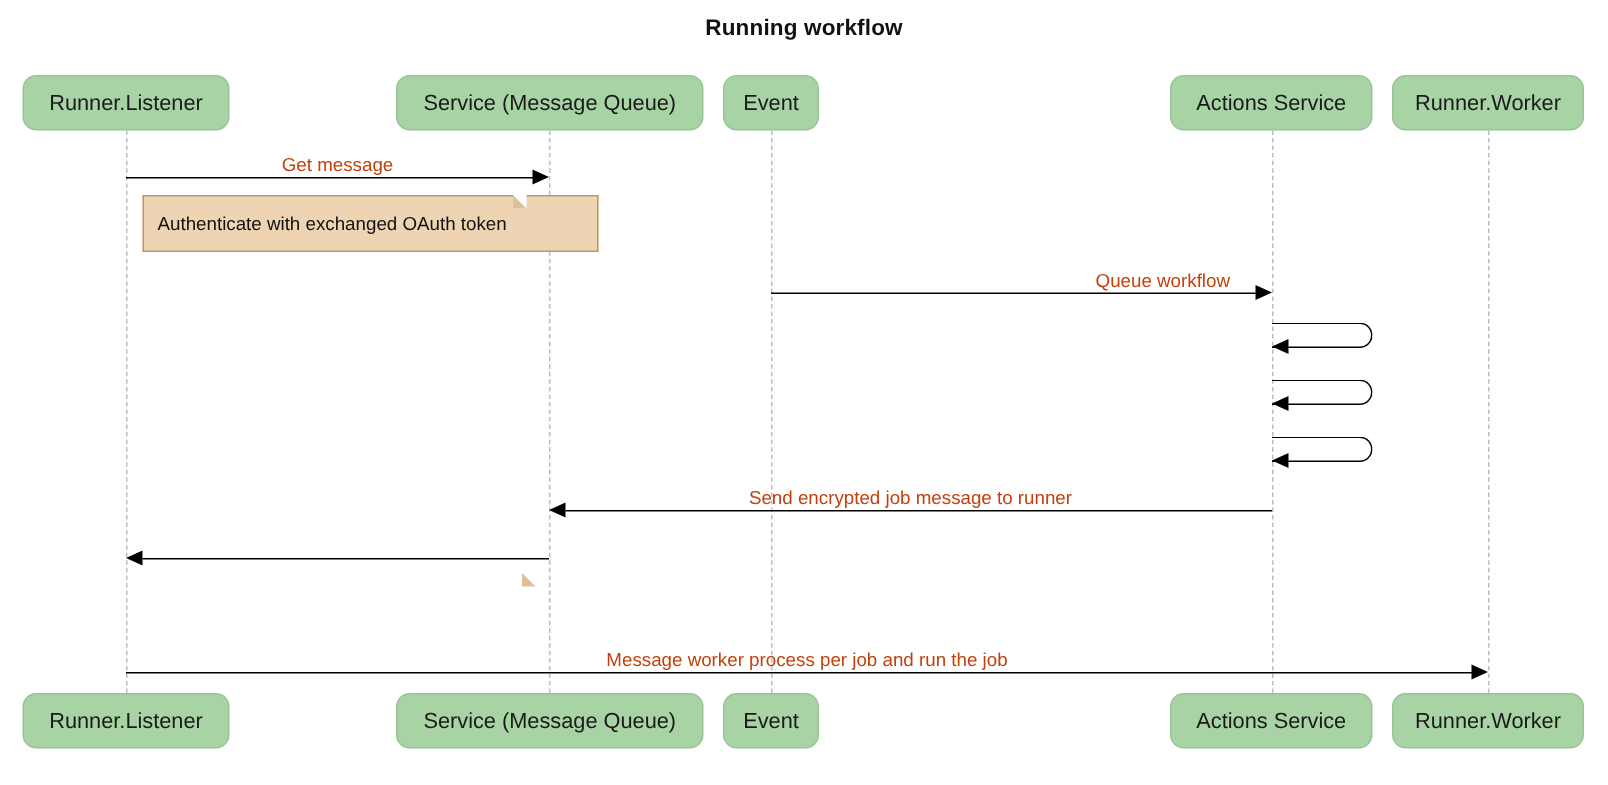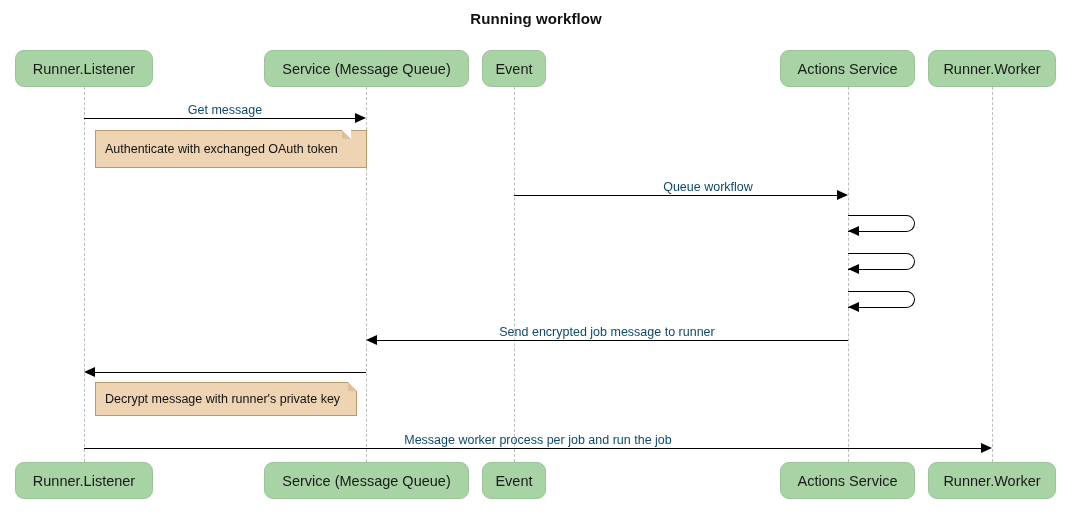--- a/index.html
+++ b/index.html
@@ -54,21 +54,21 @@
     border-bottom:5.5px solid transparent;
     border-left:11px solid #000;
   }
   .arrow-left {
     border-top:5.5px solid transparent;
     border-bottom:5.5px solid transparent;
     border-right:11px solid #000;
   }
   .msg-label {
     position:absolute;
-    font-size:12.5px; color:#0c4a6e;
+    font-size:12.5px; color:#c2410c;
     white-space:nowrap;
     text-align:center;
   }
   .msg-label.right-aligned { text-align:right; }
 
   
   .selfloop {
     position:absolute;
     border:1.6px solid #000;
     border-left:none;
@@ -135,47 +135,44 @@
     <span>Actions Service</span>
   </div>
   <div class="participant" style="left:928px; top:462px; width:128px;">
     <span>Runner.Worker</span>
   </div>
 
   <div class="msg-label" style="left:84px; top:103px; width:282px;">Get message</div>
   <div class="msg-line" style="left:84px; top:118px; width:272px;"></div>
   <div class="arrow-head arrow-right" style="left:355px; top:113px;"></div>
 
-  <div class="note" style="left:95px; top:130px; width:272px; height:38px;">
+  <div class="note" style="left:95px; top:130px; width:304px; height:38px;">
     <span>Authenticate with exchanged OAuth token</span>
   </div>
   <div class="note-fold" style="left:342px; top:130px;"></div>
 
-  <div class="msg-label" style="left:541px; top:180px; width:334px;">Queue workflow</div>
+  <div class="msg-label" style="left:486px; top:180px; width:334px;text-align:right;">Queue workflow</div>
   <div class="msg-line" style="left:514px; top:195px; width:324px;"></div>
   <div class="arrow-head arrow-right" style="left:837px; top:190px;"></div>
 
   <div class="selfloop" style="left:848px; top:215px; width:67px; height:17px;"></div>
   <div class="arrow-head arrow-left" style="left:848px; top:226px;"></div>
 
   <div class="selfloop" style="left:848px; top:253px; width:67px; height:17px;"></div>
   <div class="arrow-head arrow-left" style="left:848px; top:264px;"></div>
 
   <div class="selfloop" style="left:848px; top:291px; width:67px; height:17px;"></div>
   <div class="arrow-head arrow-left" style="left:848px; top:302px;"></div>
 
   <div class="msg-label" style="left:366px; top:325px; width:482px;">Send encrypted job message to runner</div>
   <div class="msg-line" style="left:377px; top:340px; width:471px;"></div>
   <div class="arrow-head arrow-left" style="left:366px; top:335px;"></div>
 
   <div class="msg-line" style="left:95px; top:372px; width:271px;"></div>
   <div class="arrow-head arrow-left" style="left:84px; top:367px;"></div>
 
-  <div class="note" style="left:95px; top:382px; width:262px; height:34px;">
-    <span>Decrypt message with runner's private key</span>
-  </div>
   <div class="note-fold" style="left:348px; top:382px;"></div>
 
   <div class="msg-label" style="left:84px; top:433px; width:908px;">Message worker process per job and run the job</div>
   <div class="msg-line" style="left:84px; top:448px; width:898px;"></div>
   <div class="arrow-head arrow-right" style="left:981px; top:443px;"></div>
 
 </div>
 
 </body></html>

